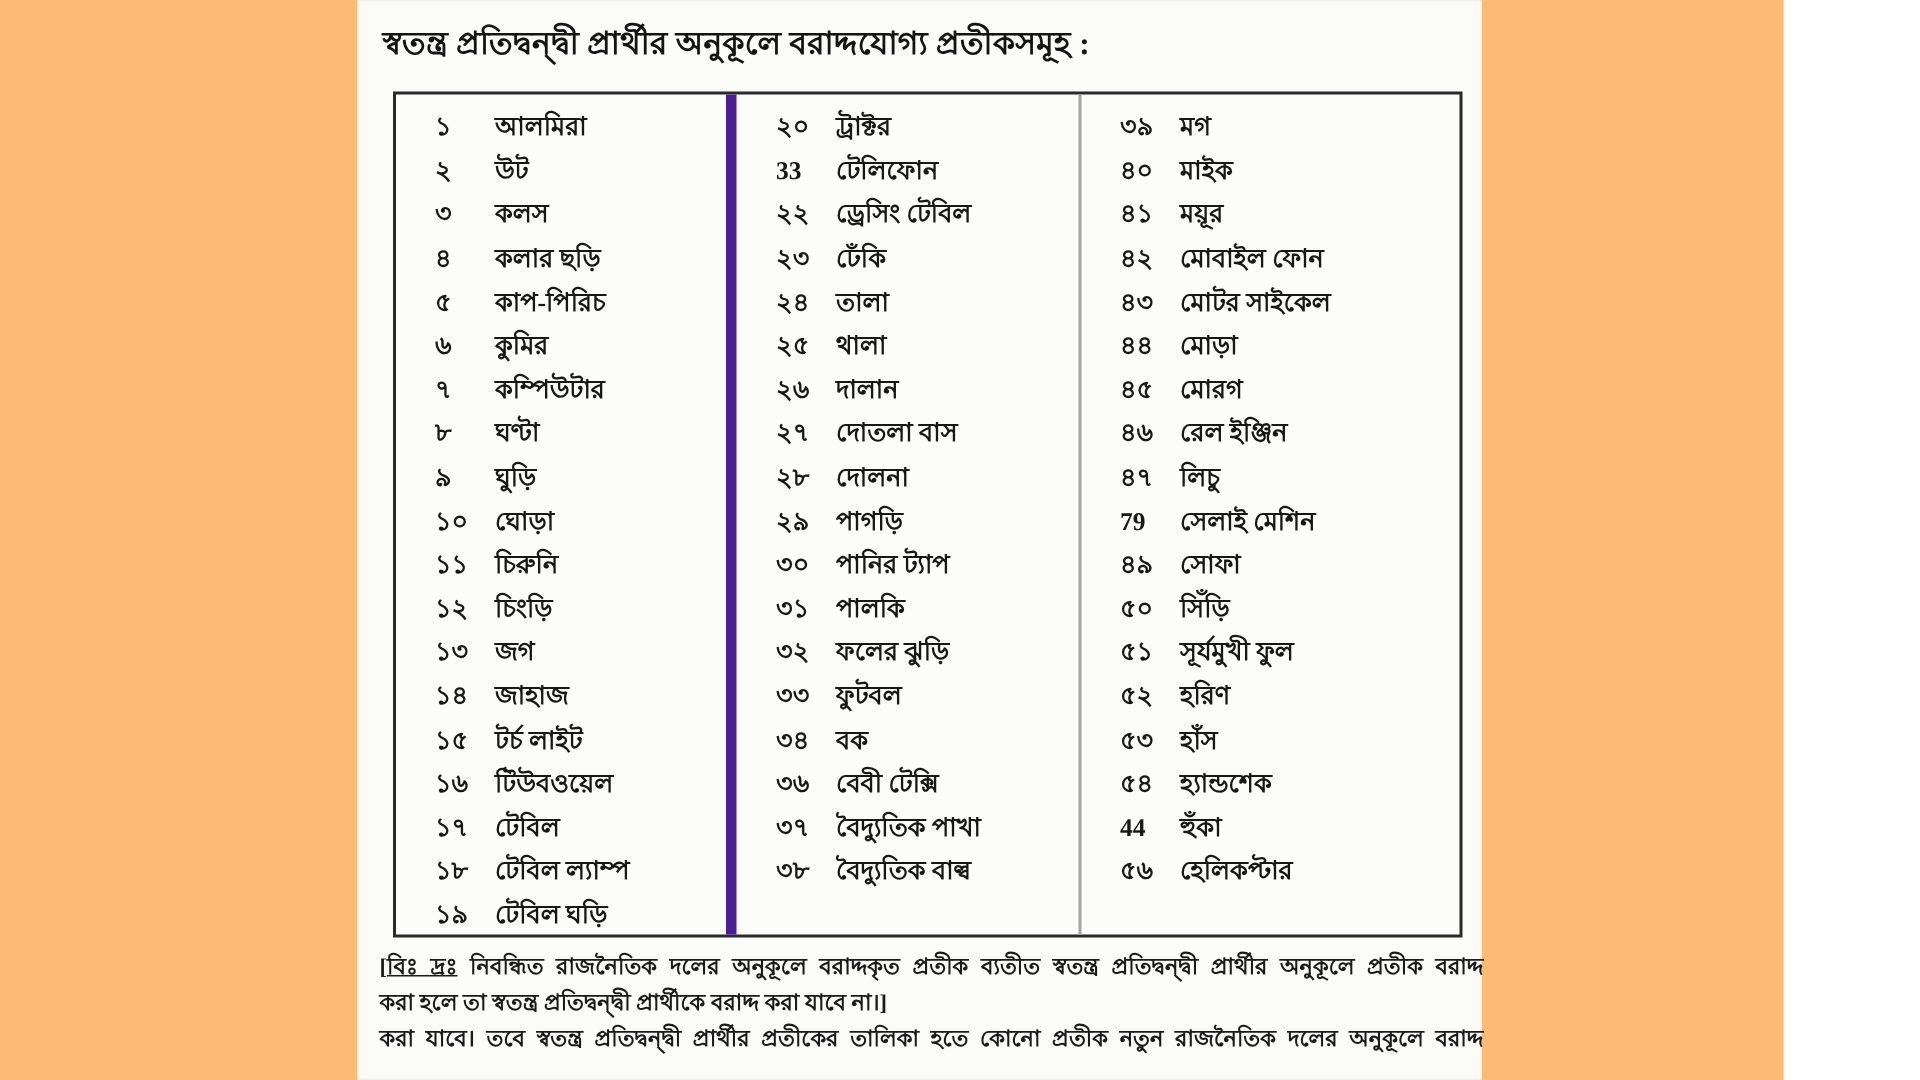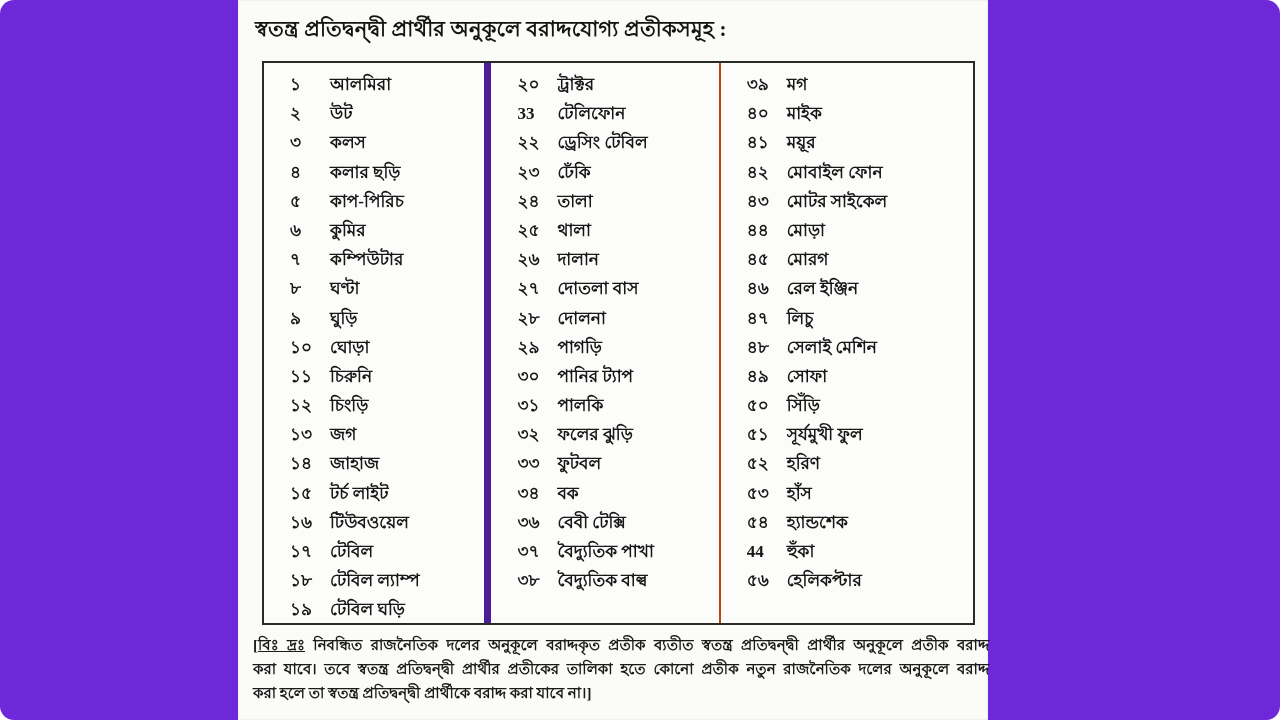--- a/index.html
+++ b/index.html
@@ -7,24 +7,23 @@
     padding: 0;
   }
   body {
     width: 1280px;
     height: 720px;
     overflow: hidden;
     font-family: "Liberation Serif", "DejaVu Serif", serif;
   }
   .stage {
     position: relative;
-    width: 1280px;
+    width: 1189px;
     height: 720px;
-    background: #6d28d9;
-    border-radius: 14px;
+    background: #fdba74;
   }
   .page {
     position: absolute;
     left: 238px;
     top: 0;
     width: 750px;
     height: 720px;
     background: #fbfbf8;
     box-shadow: inset 0 0 2px rgba(0,0,0,0.15);
   }
@@ -49,21 +48,21 @@
     box-sizing: border-box;
     display: flex;
     background: #fcfcfa;
   }
   .symbol-col {
     box-sizing: border-box;
     padding-top: 8px;
   }
   .symbol-col.c1 { width: 221px; }
   .symbol-col.c2 { width: 235px; border-left: 7px solid #4c1d95; }
-  .symbol-col.c3 { width: 255px; border-left: 2px solid #c2410c; }
+  .symbol-col.c3 { width: 255px; border-left: 2px solid #a3a3a3; }
   .symbol-row {
     display: flex;
     align-items: baseline;
     height: 29.2px;
     padding-left: 26px;
     box-sizing: border-box;
     font-size: 17px;
     font-weight: 700;
     color: #171717;
   }
@@ -339,21 +338,21 @@
             <span class="symbol-no">৪৬</span>
             <span class="symbol-label">রেল ইঞ্জিন</span>
           </div>
 
           <div class="symbol-row">
             <span class="symbol-no">৪৭</span>
             <span class="symbol-label">লিচু</span>
           </div>
 
           <div class="symbol-row">
-            <span class="symbol-no">৪৮</span>
+            <span class="symbol-no">79</span>
             <span class="symbol-label">সেলাই মেশিন</span>
           </div>
 
           <div class="symbol-row">
             <span class="symbol-no">৪৯</span>
             <span class="symbol-label">সোফা</span>
           </div>
 
           <div class="symbol-row">
             <span class="symbol-no">৫০</span>
@@ -390,18 +389,18 @@
             <span class="symbol-label">হেলিকপ্টার</span>
           </div>
         </div>
 
     </div>
 
     <div class="footnote">
       <div class="fn-line fn-justify">
         <span>[</span><span class="fn-underline">বিঃ দ্রঃ</span><span> নিবন্ধিত রাজনৈতিক দলের অনুকূলে বরাদ্দকৃত প্রতীক ব্যতীত স্বতন্ত্র প্রতিদ্বন্দ্বী প্রার্থীর অনুকূলে প্রতীক বরাদ্দ</span>
       </div>
+      <div class="fn-line">করা হলে তা স্বতন্ত্র প্রতিদ্বন্দ্বী প্রার্থীকে বরাদ্দ করা যাবে না।]</div>
       <div class="fn-line fn-justify">করা যাবে। তবে স্বতন্ত্র প্রতিদ্বন্দ্বী প্রার্থীর প্রতীকের তালিকা হতে কোনো প্রতীক নতুন রাজনৈতিক দলের অনুকূলে বরাদ্দ</div>
-      <div class="fn-line">করা হলে তা স্বতন্ত্র প্রতিদ্বন্দ্বী প্রার্থীকে বরাদ্দ করা যাবে না।]</div>
     </div>
 
   </div>
 </div>
 
 </body></html>

